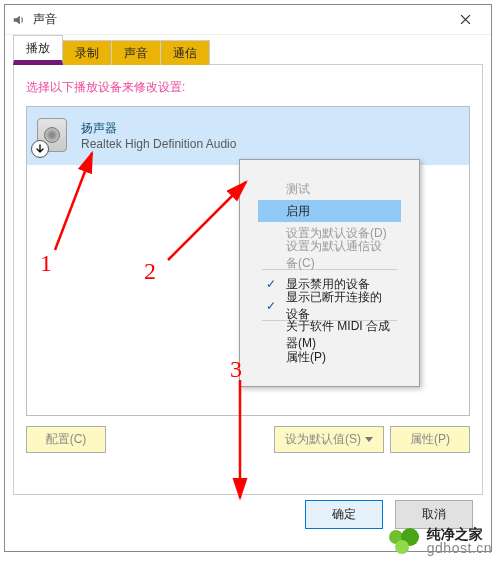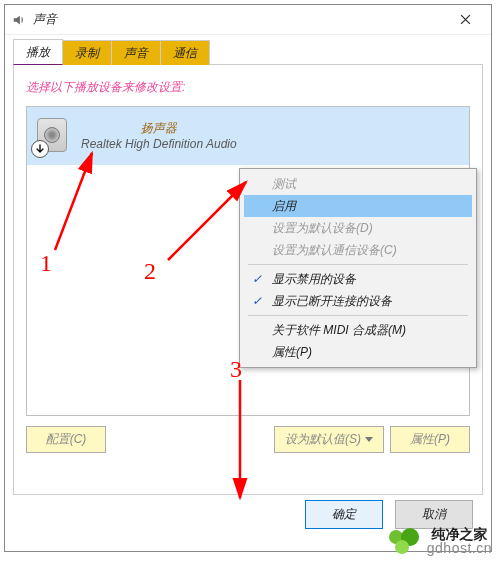--- a/index.html
+++ b/index.html
@@ -12,21 +12,20 @@
     position: relative;
     overflow: hidden;
   }
   .window {
     border: 1px solid #888;
     width: 488px;
     height: 548px;
     margin: 4px;
     background: #fff;
     position: relative;
-    font-style: italic;
   }
   .titlebar {
     height: 30px;
     display: flex;
     align-items: center;
     padding: 0 6px;
     background: #fff;
     border-bottom: 1px solid #eee;
   }
   .titlebar .app-icon {
@@ -57,21 +56,21 @@
     border: 1px solid #ccc;
     border-bottom: none;
     background: #eab308;
     margin-right: -1px;
     color: #222;
     position: relative;
     top: 1px;
   }
   .tab.active {
     background: #fff;
-    border-bottom: 1px solid #701a75;
+    border-bottom: 5px solid #701a75;
     z-index: 2;
     text-align: right;
   }
   .tab-panel {
     border: 1px solid #ccc;
     border-top: none;
     padding: 14px 12px 12px;
     height: calc(100% - 26px - 48px);
     position: relative;
   }
@@ -112,33 +111,33 @@
   }
   .down-badge {
     position: absolute; left: -2px; bottom: -2px;
     width: 18px; height: 18px;
     background: #fff;
     border: 1px solid #555;
     border-radius: 50%;
     display: flex; align-items: center; justify-content: center;
   }
   .device-text { line-height: 1.35; }
-  .device-text .d-title { color: #a16207; font-weight: 500; text-align: center; }
+  .device-text .d-title { color: #0c4a6e; font-weight: 500; }
   .device-text .d-sub { color: #5a5a5a; }
   .device-text .d-status { color: #5a5a5a; }
 
   
   .ctx-menu {
     position: absolute;
-    left: 226px; top: 129px;
-    width: 238px;
+    left: 226px; top: 120px;
+    width: 181px;
     background: #f2f2f2;
     border: 1px solid #a0a0a0;
     box-shadow: 2px 2px 5px rgba(0,0,0,.25);
-    padding: 4px;
+    padding: 18px;
     z-index: 10;
   }
   .ctx-item {
     padding: 4px 8px 4px 28px;
     color: #222;
     position: relative;
     font-size: 12px;
     height: 22px;
     display: flex; align-items: center;
   }
@@ -189,21 +188,21 @@
     position: absolute; right: 8px; bottom: 6px;
     display: flex; align-items: center; gap: 6px;
     z-index: 60;
   }
   .wm-logo {
     width: 34px; height: 26px; position: relative;
   }
   .wm-dot {
     position:absolute; border-radius:50%;
   }
-  .wm-text { display:flex; flex-direction:column; line-height:1.05;text-align:center; }
+  .wm-text { display:flex; flex-direction:column; line-height:1.05; }
   .wm-text .t1 { font-size:14px; font-weight:600; color:#222;}
   .wm-text .t2 { font-size:14px; color:#888; letter-spacing:.5px;}
 </style>
 </head>
 <body>
 
 <div class="window">
 
   <div class="titlebar">
     <span class="app-icon">

